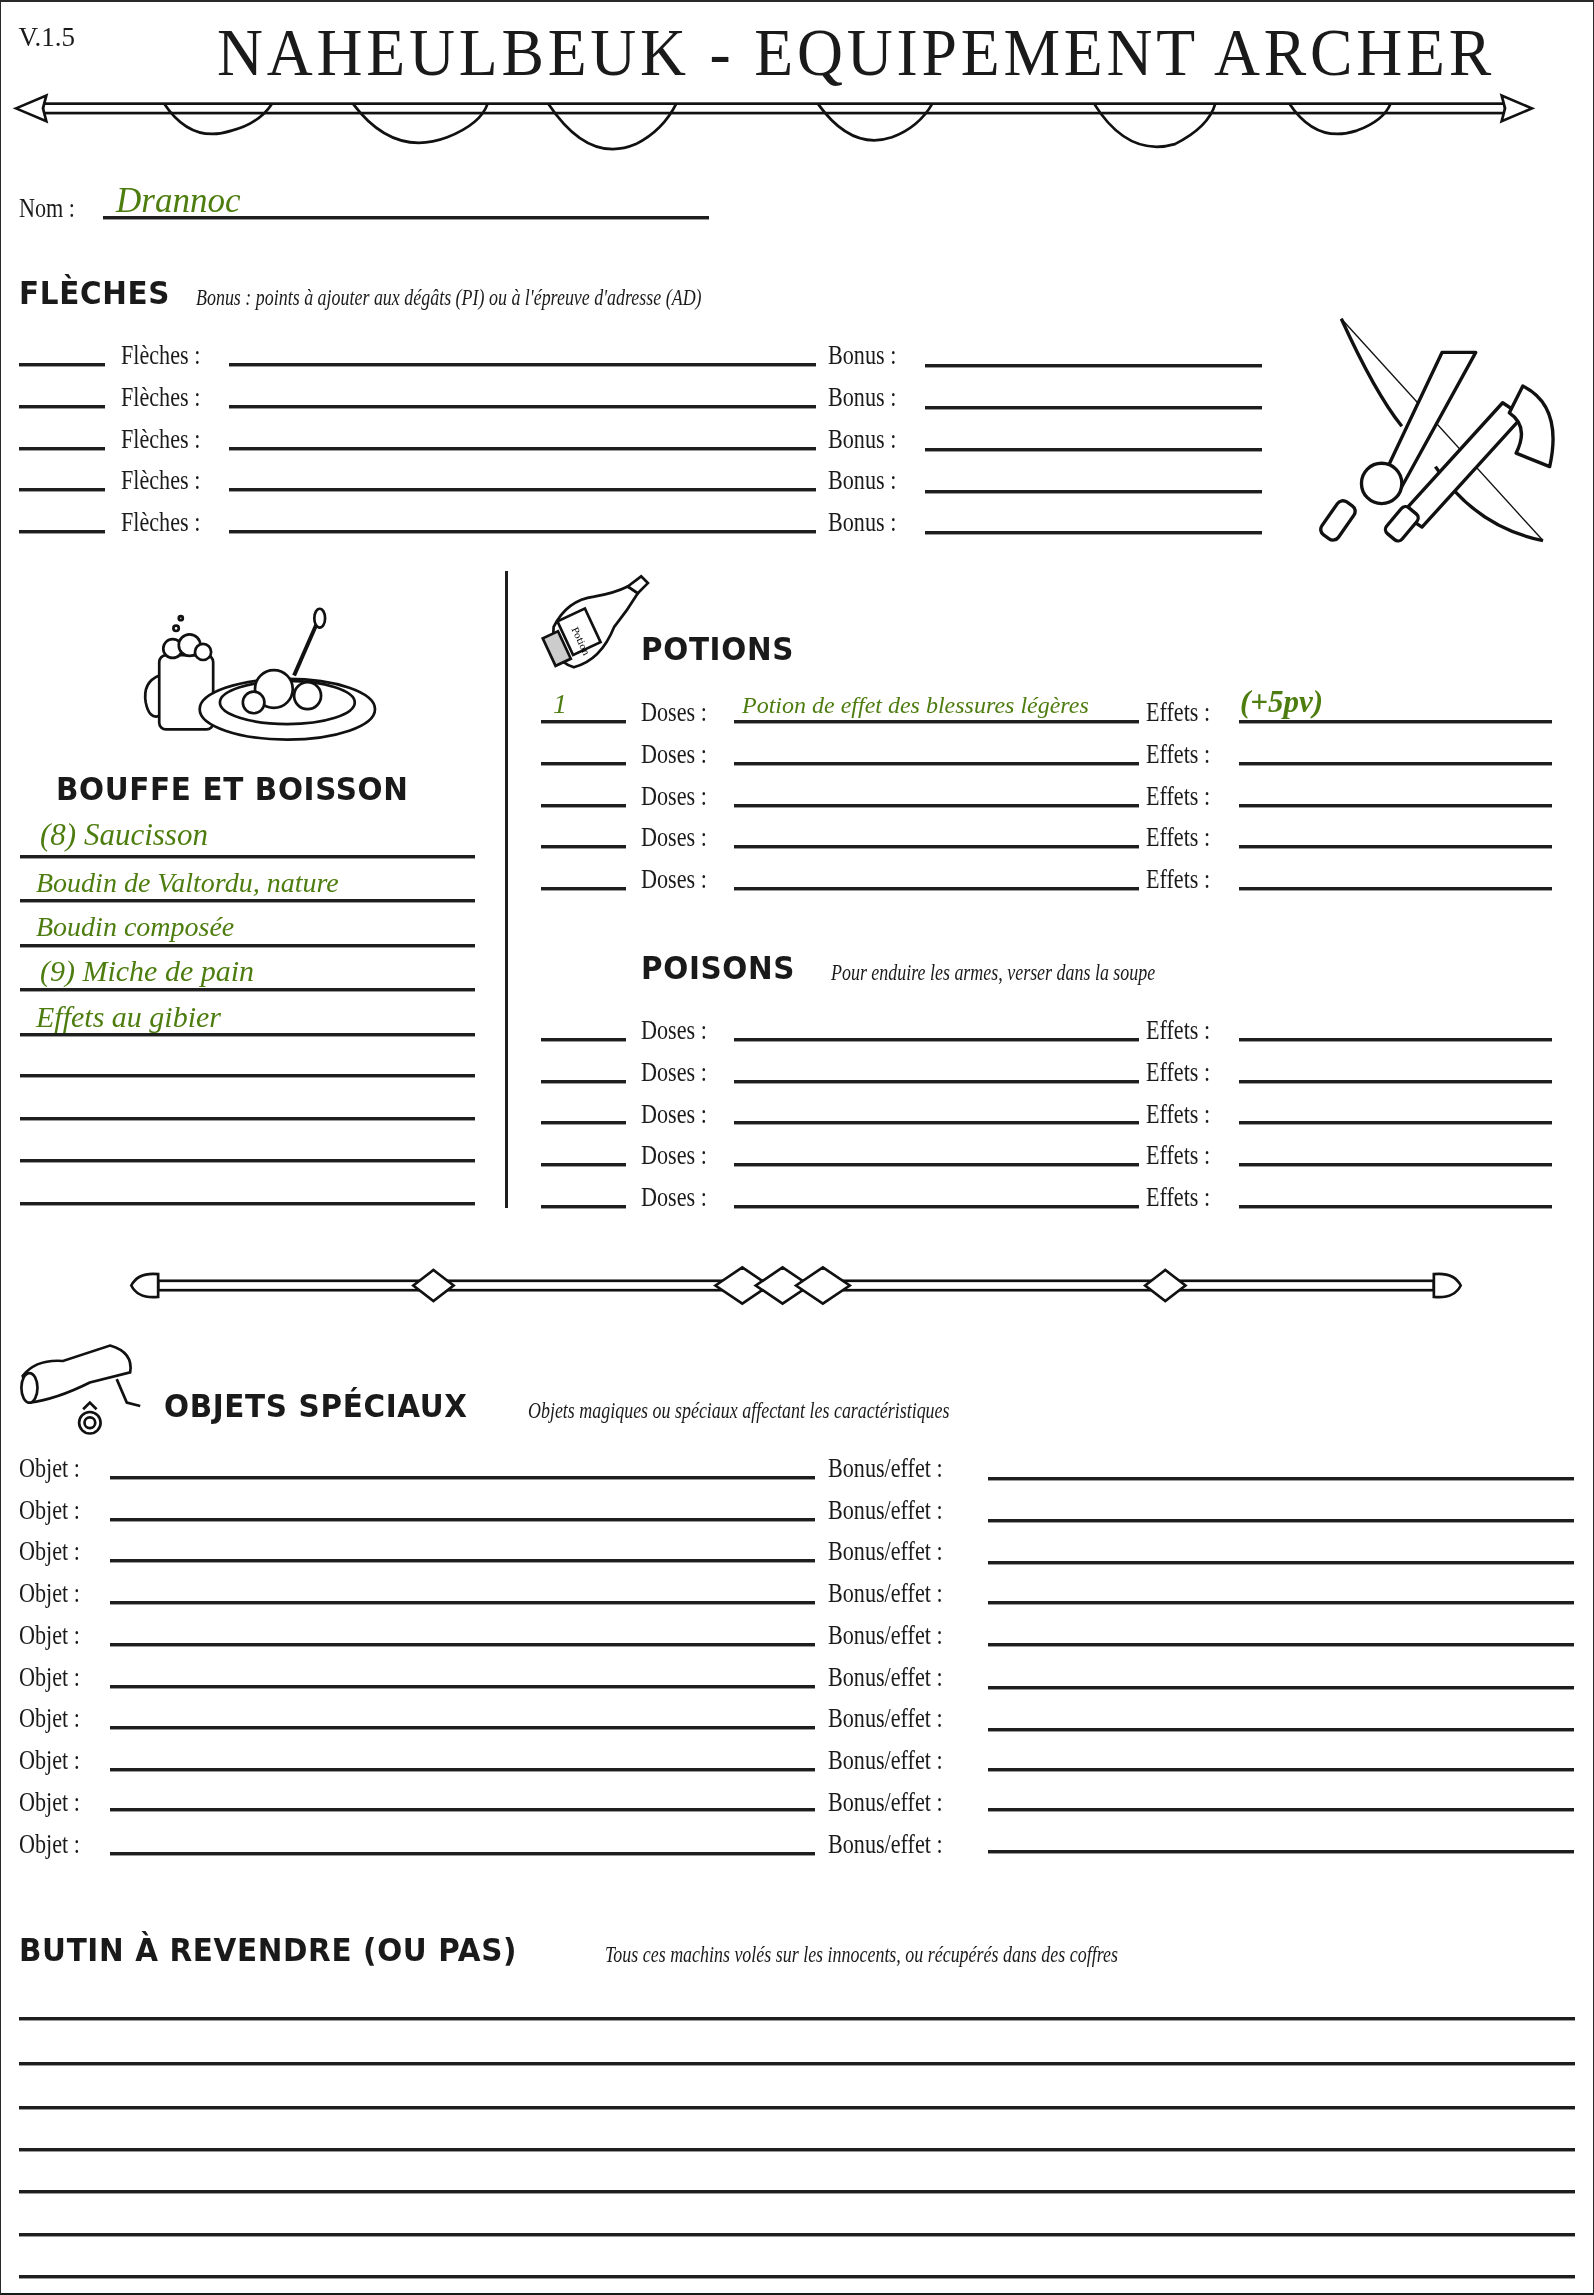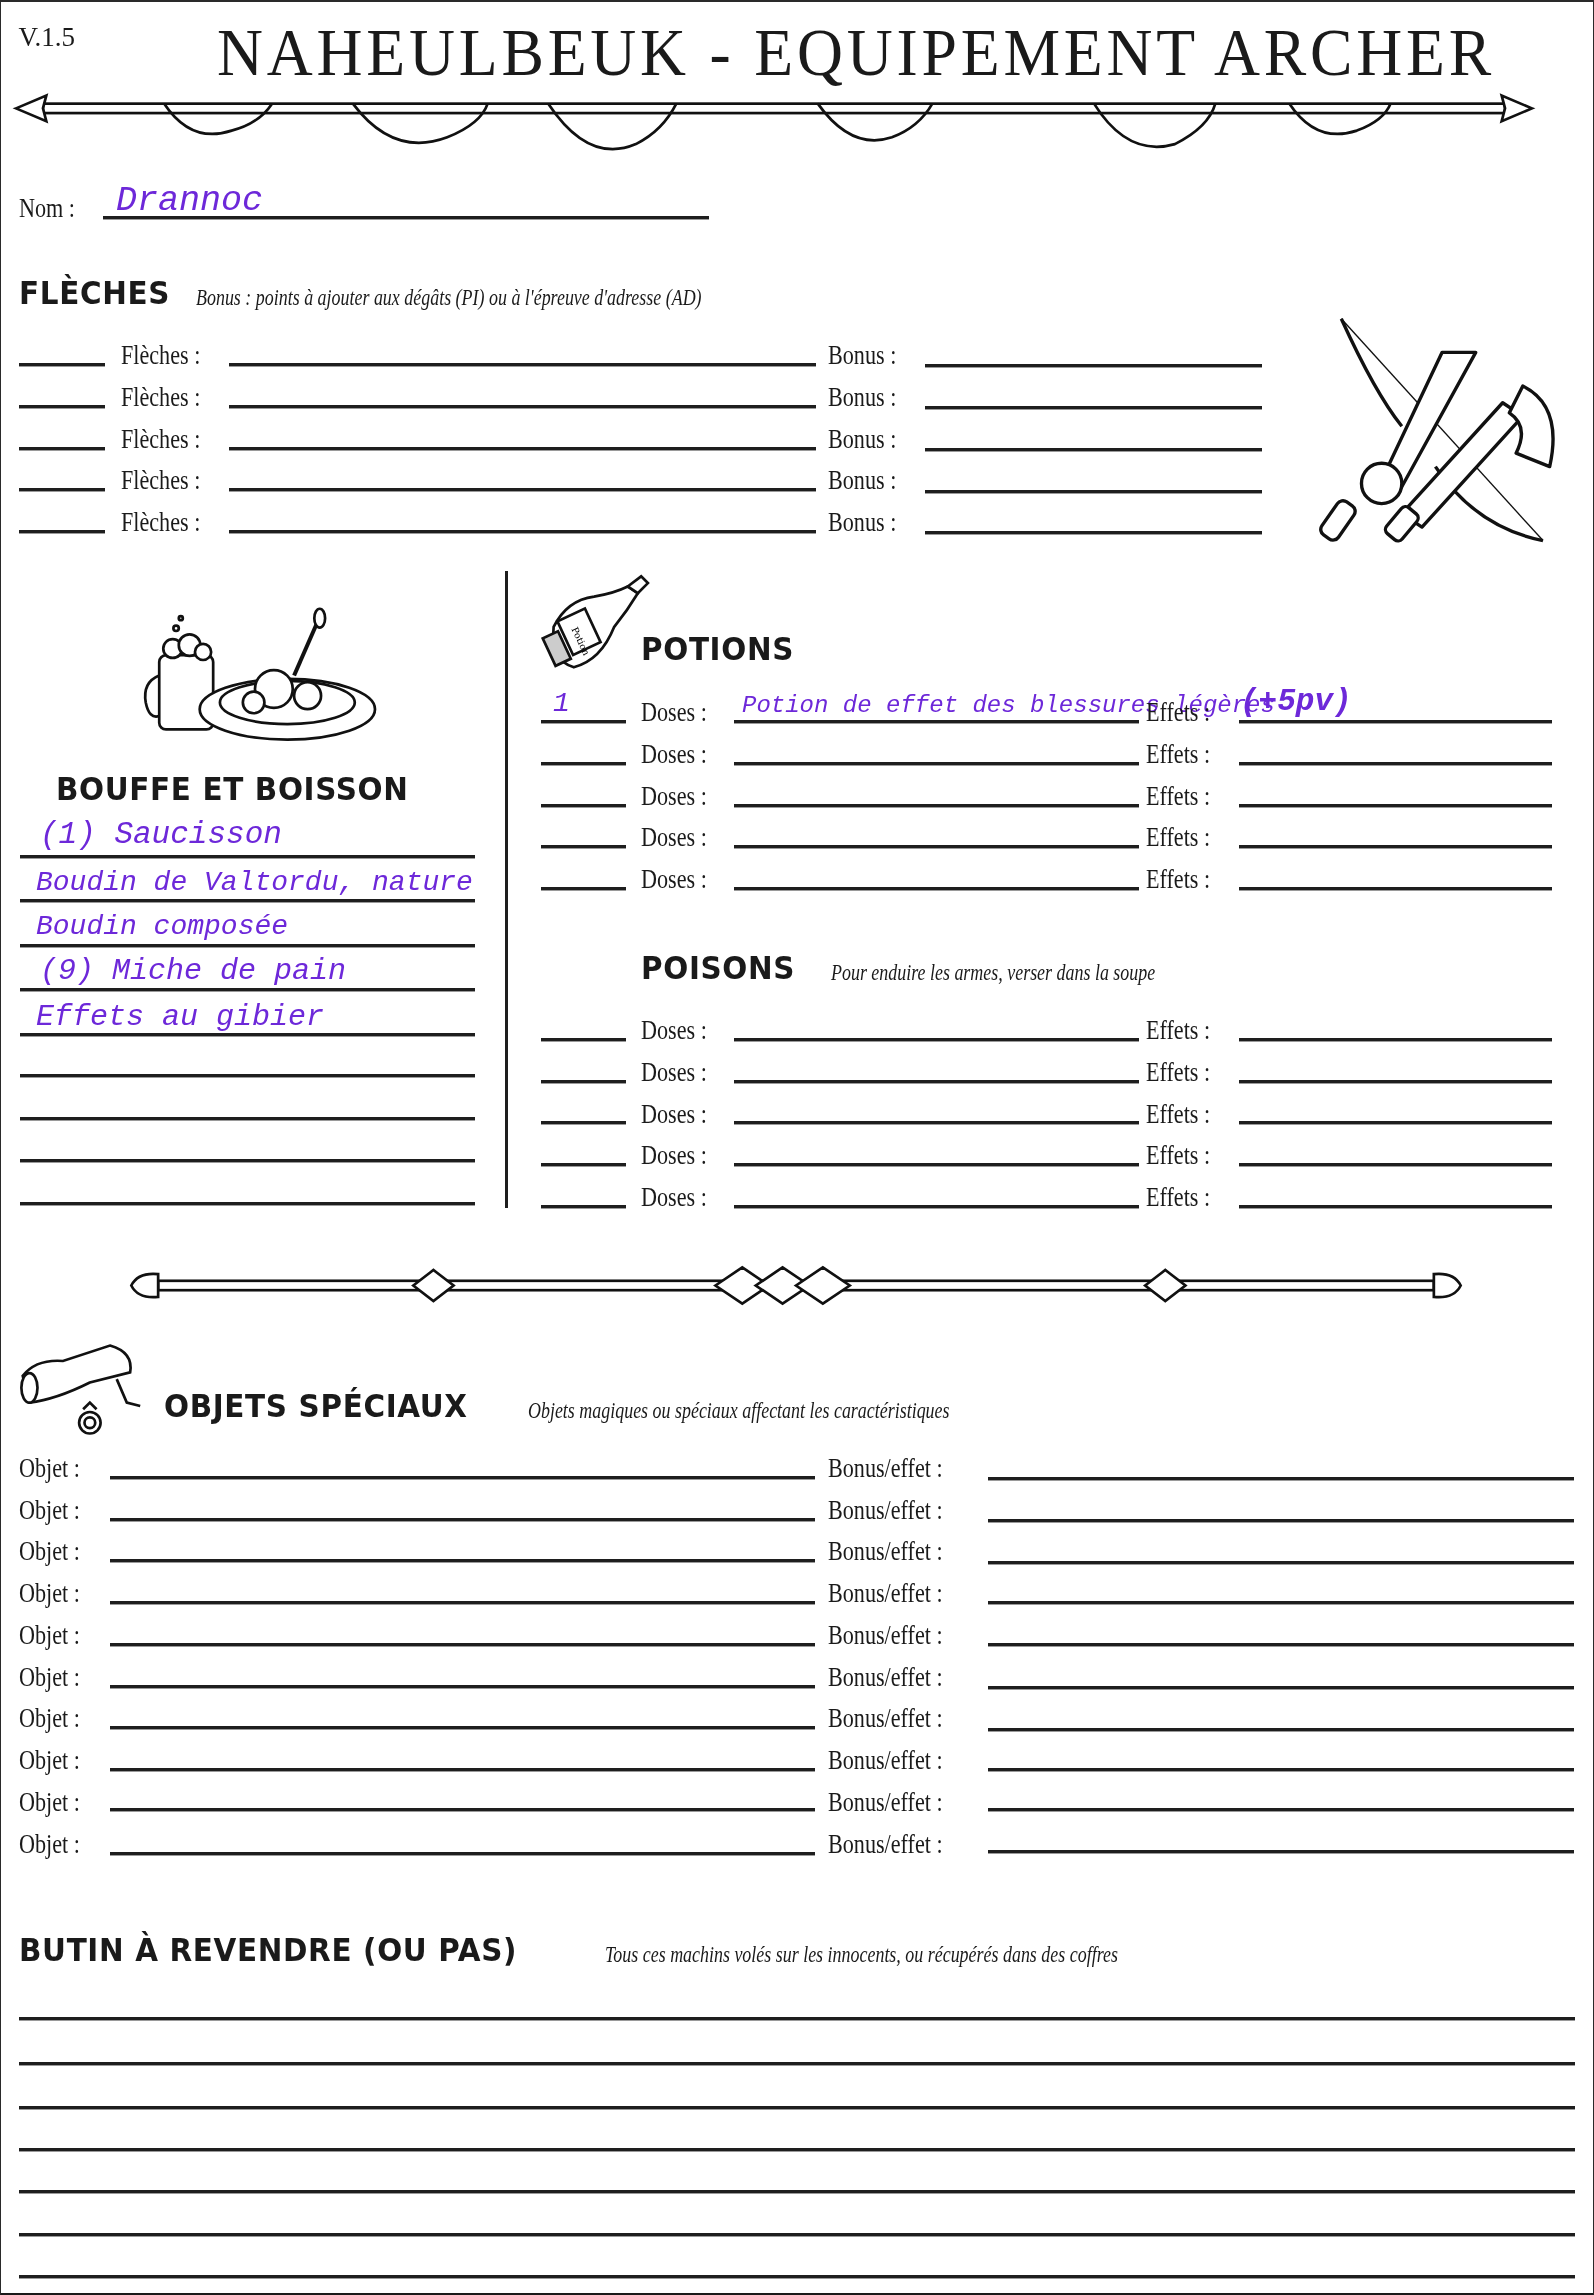--- a/index.html
+++ b/index.html
@@ -2,21 +2,21 @@
 <html style="font-size:10.8px"><head>
 <meta charset="utf-8">
 <style>
   html, body { margin: 0; padding: 0; background: #ffffff; }
   body { width: 1594px; height: 2295px; position: relative; overflow: hidden; color: #1a1a1a; }
   .page { position: absolute; left: 0; top: 0; width: 1592px; height: 2291px; border: 1.3px solid #2a2a2a; border-top: 2.7px solid #2a2a2a; border-bottom: 4px solid #1a1a1a; box-sizing: content-box; }
   .line { position: absolute; height: 3.4px; background: #1e1e1e; border-bottom: 0.7px solid #9a9a9a; }
   .label { position: absolute; font-family: "Liberation Serif", "DejaVu Serif", serif; font-size: 27px; line-height: 30px; transform: scaleX(0.82); transform-origin: left center; white-space: nowrap; }
   .heading { position: absolute; font-family: "DejaVu Sans", "Liberation Sans", sans-serif; font-weight: bold; font-size: 32px; letter-spacing: 0.7px; white-space: nowrap; transform: scaleX(0.92); transform-origin: left center; }
   .subtitle { position: absolute; font-family: "Liberation Serif", "DejaVu Serif", serif; font-style: italic; font-size: 23px; white-space: nowrap; transform: scaleX(0.78); transform-origin: left center; }
-  .filled { position: absolute; font-family: Liberation Mono, monospace; font-style: italic; white-space: nowrap; color: #6d28d9; }
+  .filled { position: absolute; font-family: Liberation Serif, serif; font-style: italic; white-space: nowrap; color: #4d7c0f; }
   .field { position: absolute; }
   .title { position: absolute; left: 216px; top: 12px; font-family: "Liberation Serif", "DejaVu Serif", serif; font-size: 67px; letter-spacing: 4px; white-space: nowrap; transform: scaleX(0.95); transform-origin: left top; }
   .version { position: absolute; left: 17.5px; top: 20px; font-family: "Liberation Serif", serif; font-size: 27px; }
   .vdivider { position: absolute; left: 504px; top: 569px; width: 2.7px; height: 637px; background: #1e1e1e; }
   svg { position: absolute; overflow: visible; }
 </style>
 </head>
 <body>
 
 <div class="page">
@@ -112,21 +112,21 @@
         <circle cx="250" cy="130" r="20"></circle>
         <circle cx="170" cy="140" r="16"></circle>
       <path d="M230,100 L265,20" stroke-width="6"></path>
       <ellipse cx="268" cy="15" rx="8" ry="14"></ellipse>
     </g>
   </svg>
 
   <div class="heading" style="left:55px; top:768px;">BOUFFE ET BOISSON</div>
 
   <div>
-    <div class="filled" style="left:39px; top:815px; font-size:31px;">(1) Saucisson</div>
+    <div class="filled" style="left:39px; top:815px; font-size:31px;">(8) Saucisson</div>
     <div class="line field" style="left:19px; top:853px; width:455px;"></div>
     <div class="filled" style="left:35px; top:865px; font-size:28px;">Boudin de Valtordu, nature</div>
     <div class="line field" style="left:19px; top:897px; width:455px;"></div>
     <div class="filled" style="left:35px; top:909px; font-size:28px;">Boudin composée</div>
     <div class="line field" style="left:19px; top:942px; width:455px;"></div>
     <div class="filled" style="left:39px; top:952px; font-size:30px;">(9) Miche de pain</div>
     <div class="line field" style="left:19px; top:986px; width:455px;"></div>
     <div class="filled" style="left:35px; top:998px; font-size:30px;">Effets au gibier</div>
     <div class="line field" style="left:19px; top:1031px; width:455px;"></div>
     <div class="line field" style="left:19px; top:1072px; width:455px;"></div>

